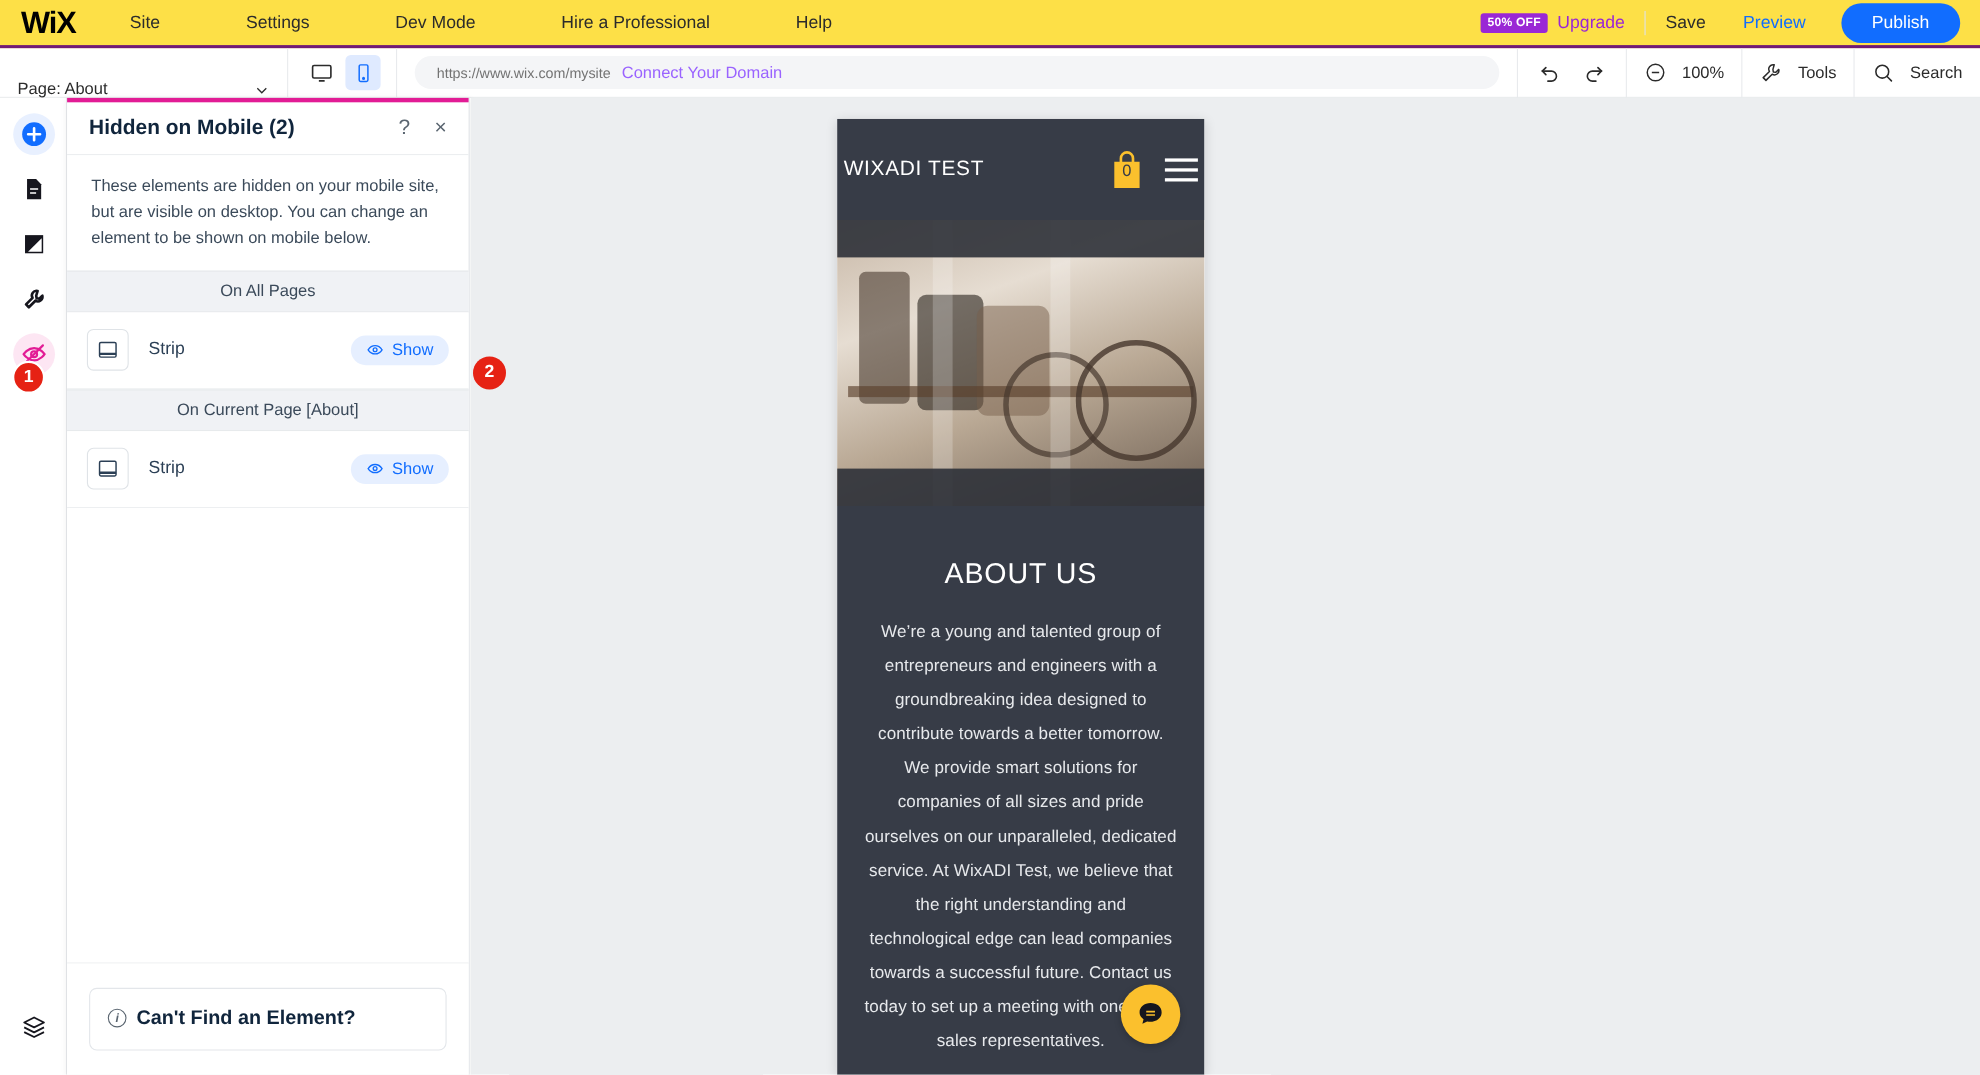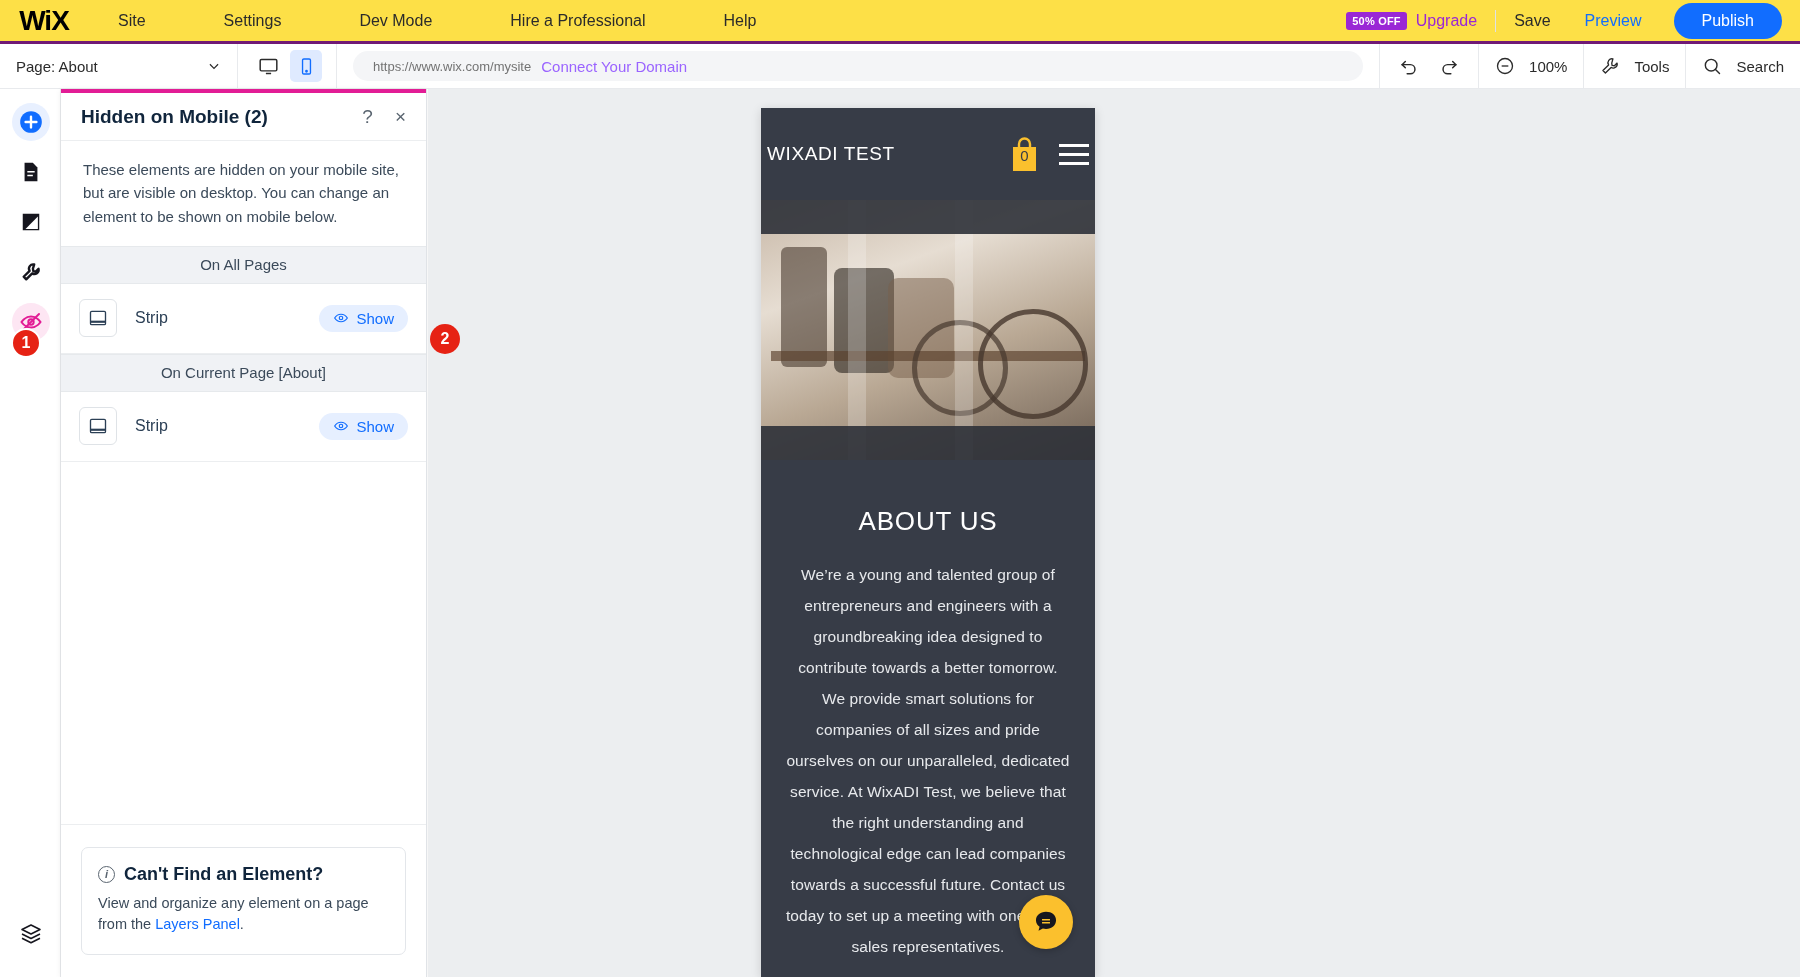--- a/index.html
+++ b/index.html
@@ -48,21 +48,21 @@
     cursor: pointer; font-family: "Liberation Sans", sans-serif;
   }
 
   
   .secondbar {
     position: absolute; left: 0; top: 44px; width: 1800px; height: 45px;
     background: #fff; border-bottom: 1px solid #e8eaed;
     display: flex; align-items: center;
   }
   .page-select {
-    width: 238px; height: 45px; display: flex; align-items: center;
+    width: 262px; height: 45px; display: flex; align-items: flex-end;
     padding: 0 16px; cursor: pointer; border-right: 1px solid #e8eaed;
   }
   .page-select-label { font-size: 15px; color: #2b2b2b; }
   .chev { margin-left: auto; width: 14px; height: 14px; }
   .view-toggle {
     display: flex; align-items: center; height: 45px; padding: 0 14px;
     border-right: 1px solid #e8eaed; gap: 6px;
   }
   .vt-btn {
     width: 32px; height: 32px; border-radius: 5px; display: flex;
@@ -420,23 +420,20 @@
     </span>
   </div>
 
   <div class="panel-filler"></div>
 
   <div class="panel-footer">
     <div class="info-card">
       <div class="info-title-row">
         <span class="info-i">i</span>
         <span class="info-title">Can't Find an Element?</span>
-      </div>
-      <div class="info-body">
-        <span>View and organize any element on a page from the </span><span class="info-link">Layers Panel</span><span>.</span>
       </div>
     </div>
   </div>
 </div>
 
 <div class="float-badge" style="left:430px; top:324px;">2</div>
 
 <div class="canvas">
   <div class="phone">
 

